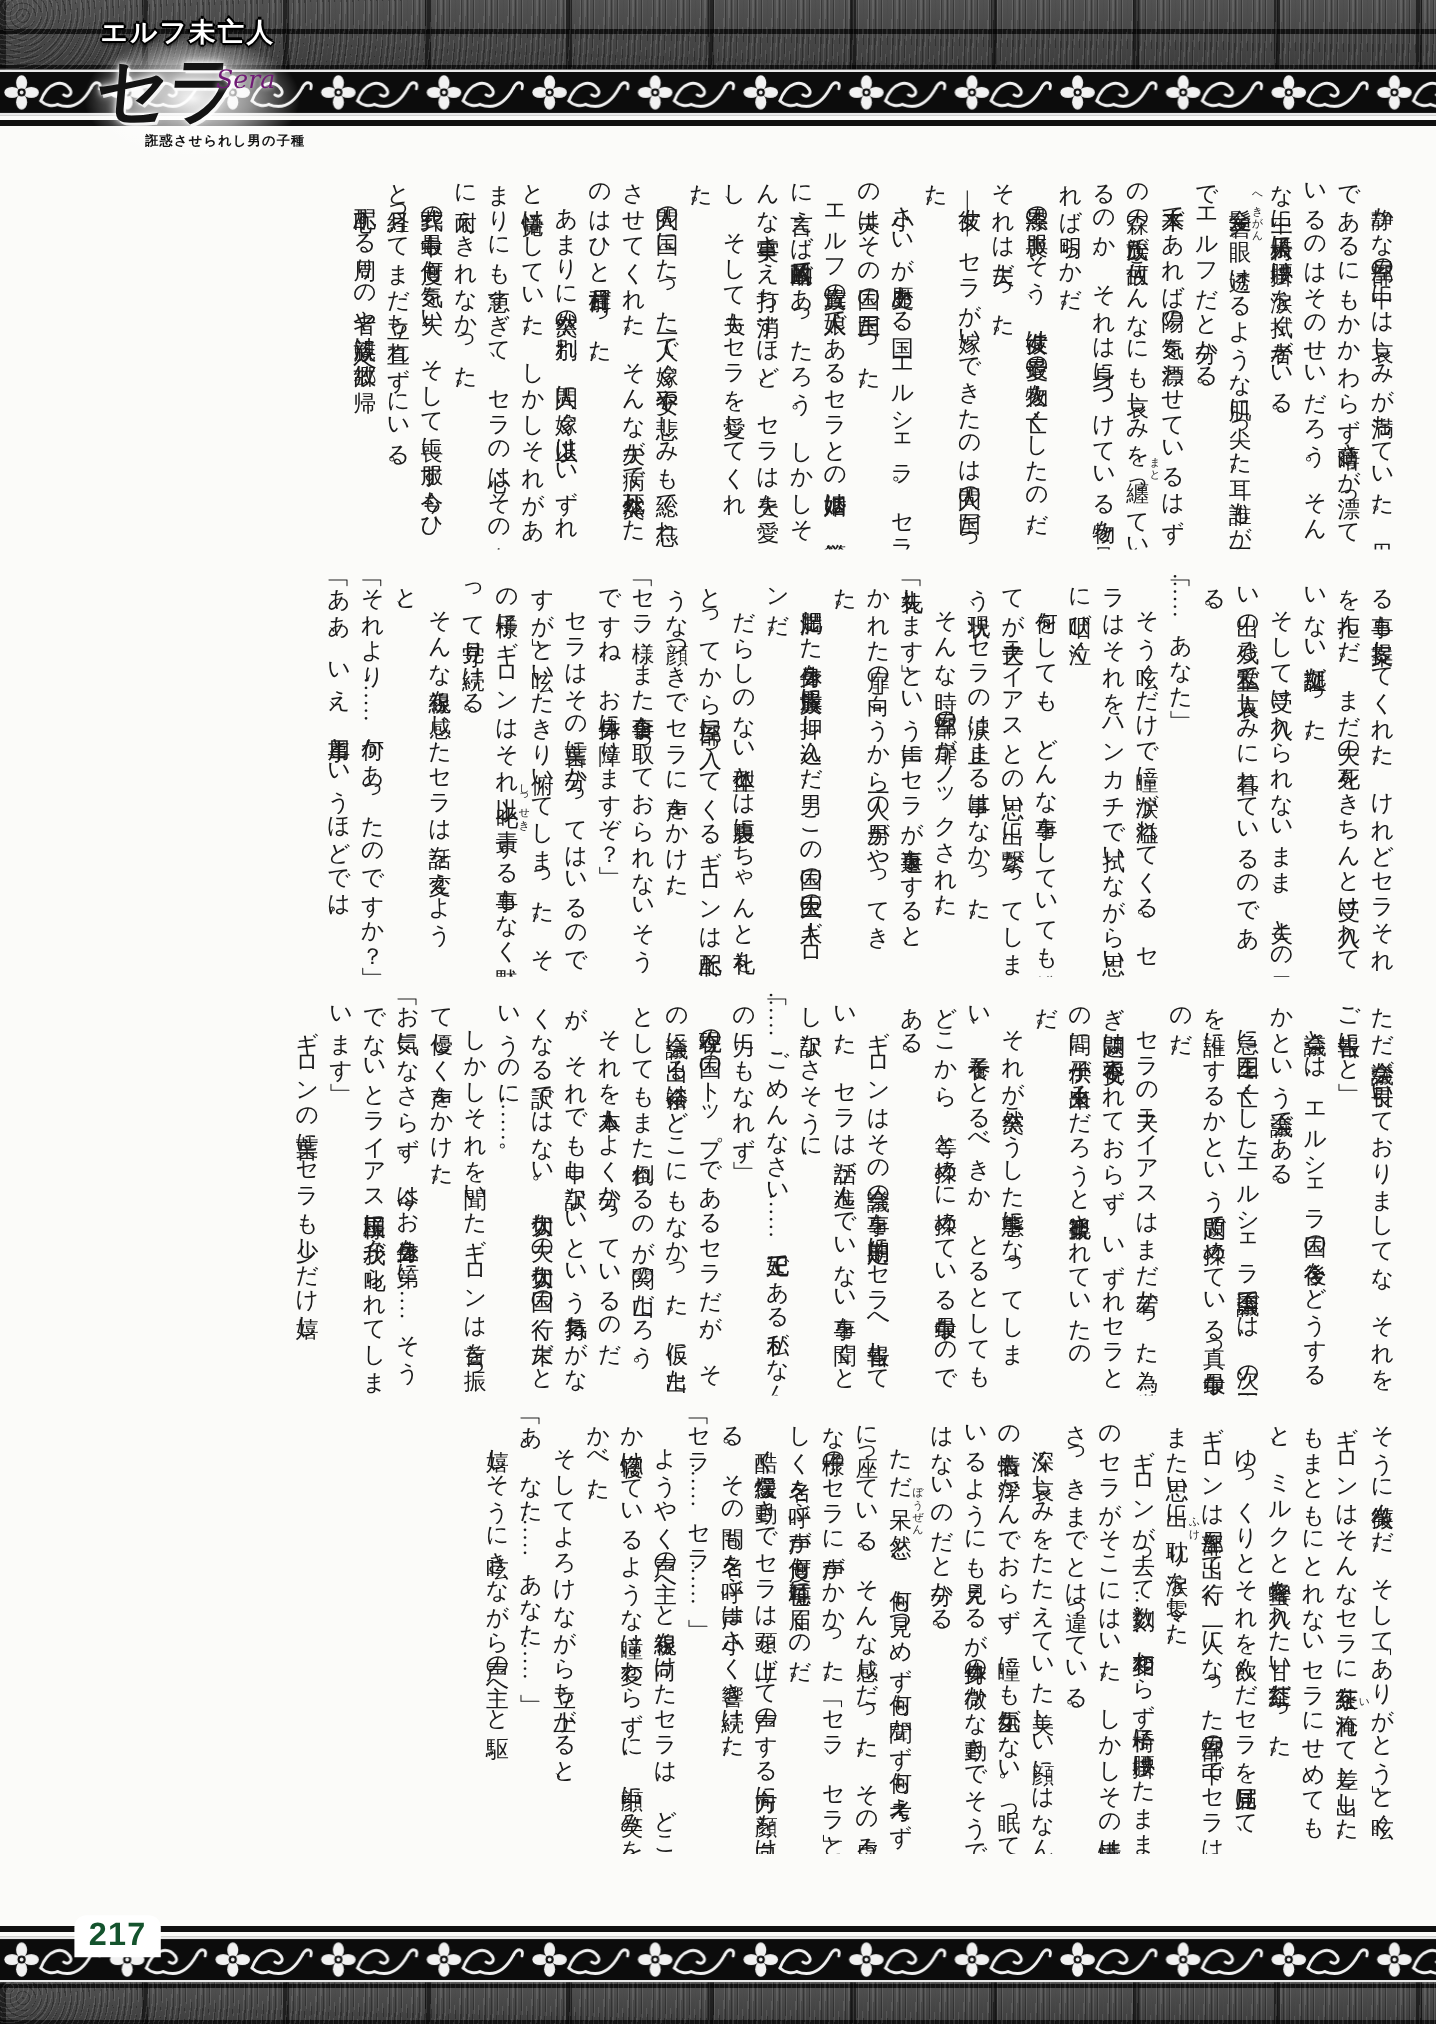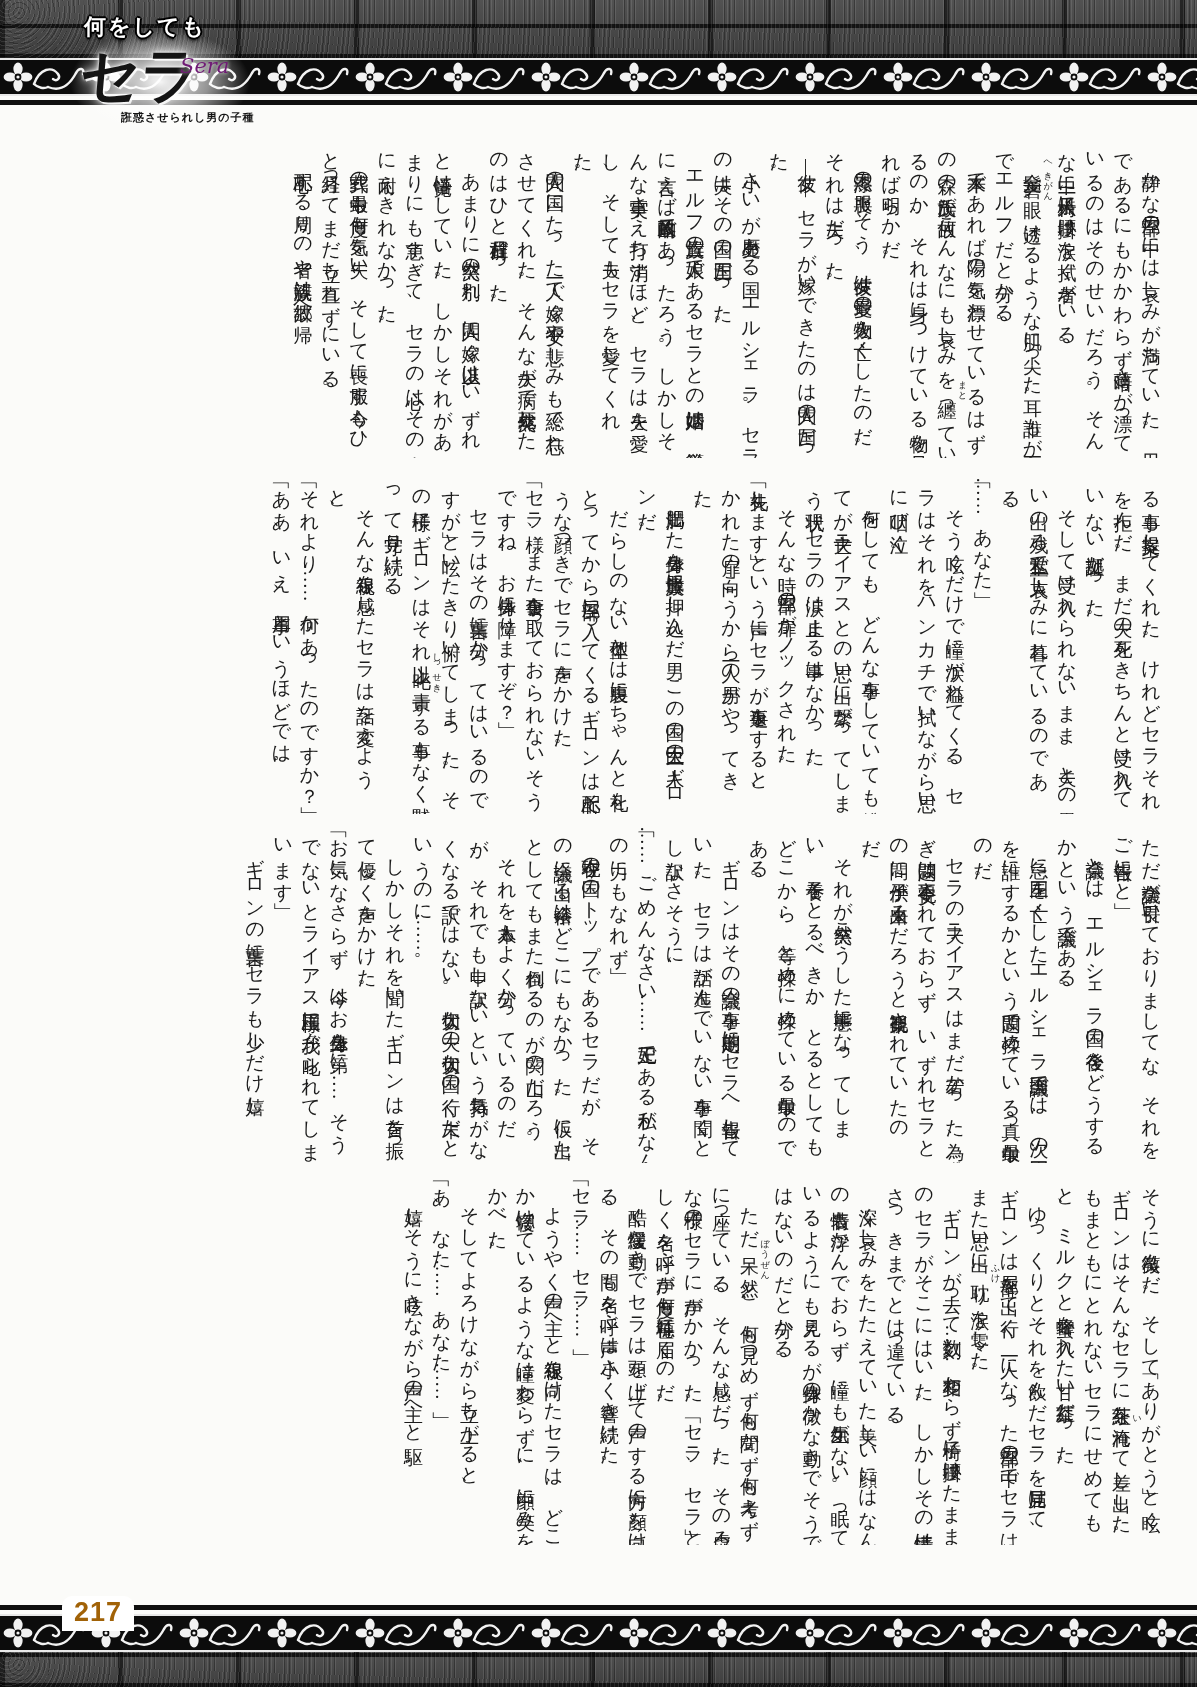--- a/index.html
+++ b/index.html
@@ -69,21 +69,21 @@
   .band p{margin:0;padding:0;}
   .band ruby rt{font-size:9px;letter-spacing:0;}
   .band-1{top:140px;height:318px;}
   .band-2{top:477px;height:337px;}
   .band-3{top:826px;height:337px;}
   .band-4{top:1175px;height:370px;}
   
   .page-number{
     position:absolute;left:62px;top:1596px;z-index:5;
     background:#ffffff;border-radius:10px 10px 0 0;
-    padding:1px 12px 3px;font-size:27px;font-weight:bold;color:#a16207;
+    padding:1px 12px 3px;font-size:27px;font-weight:bold;color:#14532d;
     font-family:"Liberation Sans","DejaVu Sans",sans-serif;letter-spacing:1px;
   }
 </style>
 </head>
 <body>
 
 <div class="page">
 
   <div class="brick brick-top"></div>
   <div class="orn orn-top">
@@ -108,21 +108,21 @@
           </g>
         </pattern>
       </defs>
       <rect width="100%" height="100%" fill="url(#ornA)"></rect>
     </svg>
   </div>
   <div class="rule rule-top"></div>
 
   <div class="logo">
     <div class="logo-glow"></div>
-    <div class="logo-title">何をしても</div>
+    <div class="logo-title">エルフ未亡人</div>
     <div class="logo-sera">セラ</div>
     <div class="logo-script">Sera</div>
   </div>
   <div class="logo-subtitle">誑惑させられし男の子種</div>
 
   <div class="band band-1">
       <p>　静かな部屋の中には哀しみが満ちていた。日中であるにもかかわらず薄暗さが漂っているのはそのせいだろう。そんな中に只一人椅子に腰掛け涙を拭く者がいる。</p>
       <p>　金髪<ruby>碧眼<rt>へきがん</rt></ruby>。透けるような肌に尖った耳。誰もが一目でエルフだと分かる。</p>
       <p>　本来であれば陽の気を漂わせているはずの森の氏族が何故こんなにも哀しみを<ruby>纏<rt>まと</rt></ruby>っているのか、それは身につけている物を見れば明らかだ。</p>
       <p>　漆黒の喪服。そう、彼女は最愛の人物を亡くしたのだ。それは夫だった。</p>

